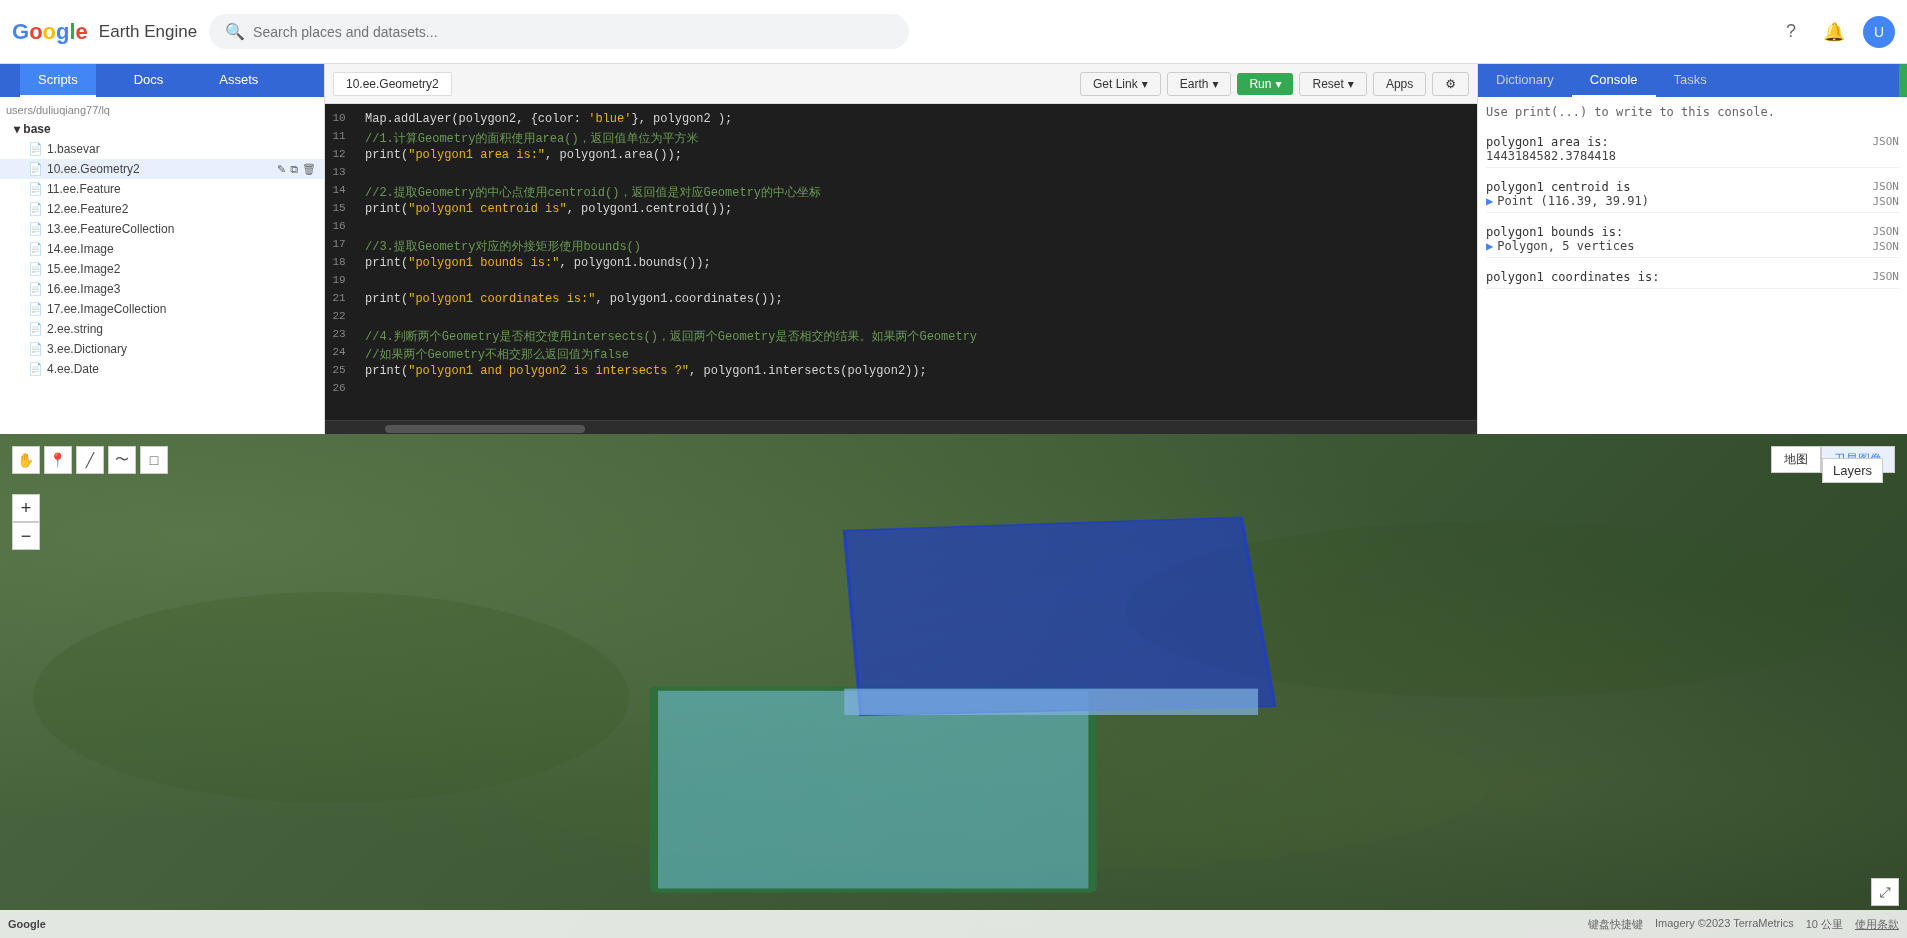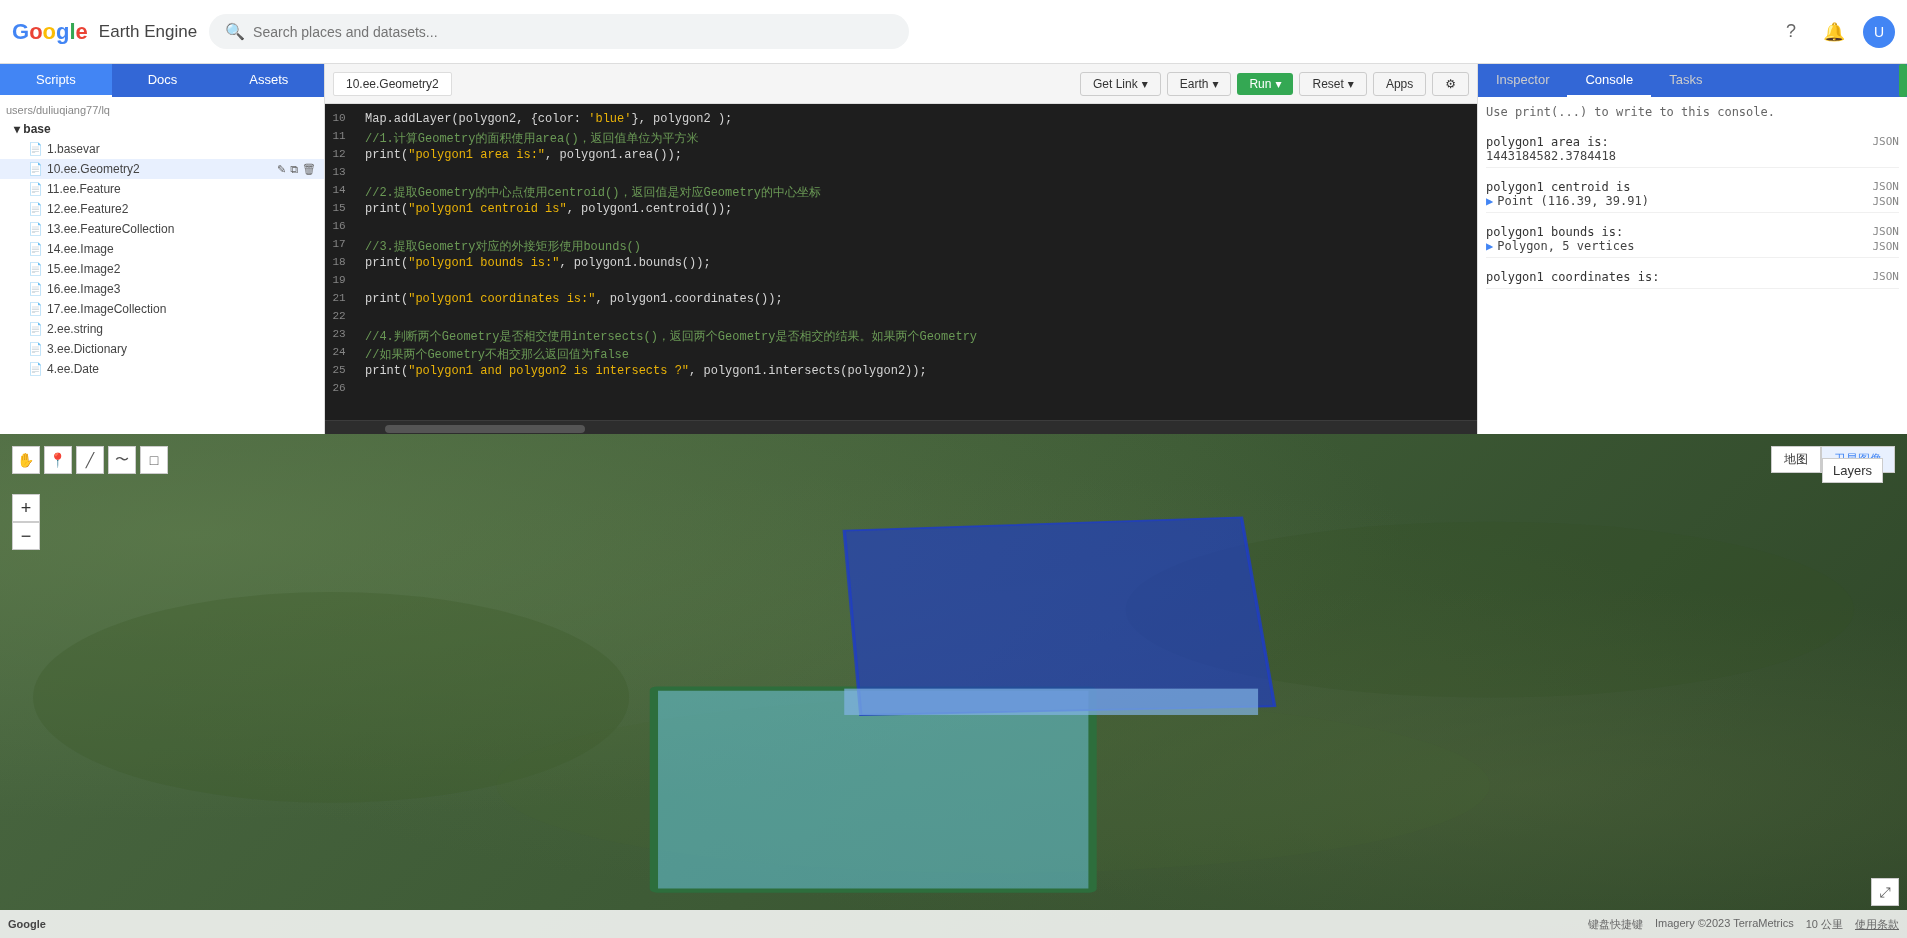--- a/index.html
+++ b/index.html
@@ -25,21 +25,21 @@
     }
     .avatar {
       width: 32px; height: 32px; border-radius: 50%; background: #4285F4;
       display: flex; align-items: center; justify-content: center; color: #fff; font-size: 14px; cursor: pointer;
     }
 
     
     #left-panel { width: 325px; background: #fff; display: flex; flex-direction: column; border-right: 1px solid #ddd; }
     #left-tabs { display: flex; background: #3367d6; }
     .left-tab {
-      padding: 8px 36px; color: #fff; font-size: 13px; cursor: pointer; font-weight: 500;
+      padding: 8px 18px; color: #fff; font-size: 13px; cursor: pointer; font-weight: 500; margin-left: 20px;
     }
     .left-tab.active { background: #4285F4; border-bottom: 2px solid #fff; }
     #file-tree { flex: 1; overflow-y: auto; padding: 4px 0; font-size: 12px; }
     .tree-item {
       padding: 3px 8px; display: flex; align-items: center; gap: 4px; cursor: pointer;
     }
     .tree-item.folder { font-weight: bold; color: #333; }
     .tree-item.file { color: #444; padding-left: 20px; }
     .tree-item.active { background: #e8f0fe; }
 
@@ -346,21 +346,21 @@
       </div>
       <div id="editor-scrollbar">
         <div style="height:14px;position:relative;">
           <div style="position:absolute;bottom:2px;left:60px;width:200px;height:8px;background:#555;border-radius:4px;cursor:pointer;"></div>
         </div>
       </div>
     </div>
 
     <div id="right-panel">
       <div id="right-tabs">
-        <div class="right-tab">Inspector</div>
+        <div class="right-tab">Dictionary</div>
         <div class="right-tab active">Console</div>
         <div class="right-tab">Tasks</div>
 
         <div style="margin-left:auto;width:8px;height:100%;background:#34A853;border-radius:2px;"></div>
       </div>
       <div id="console-content">
         <div class="console-hint">Use print(...) to write to this console.</div>
 
         <div class="console-row">
           <div>

